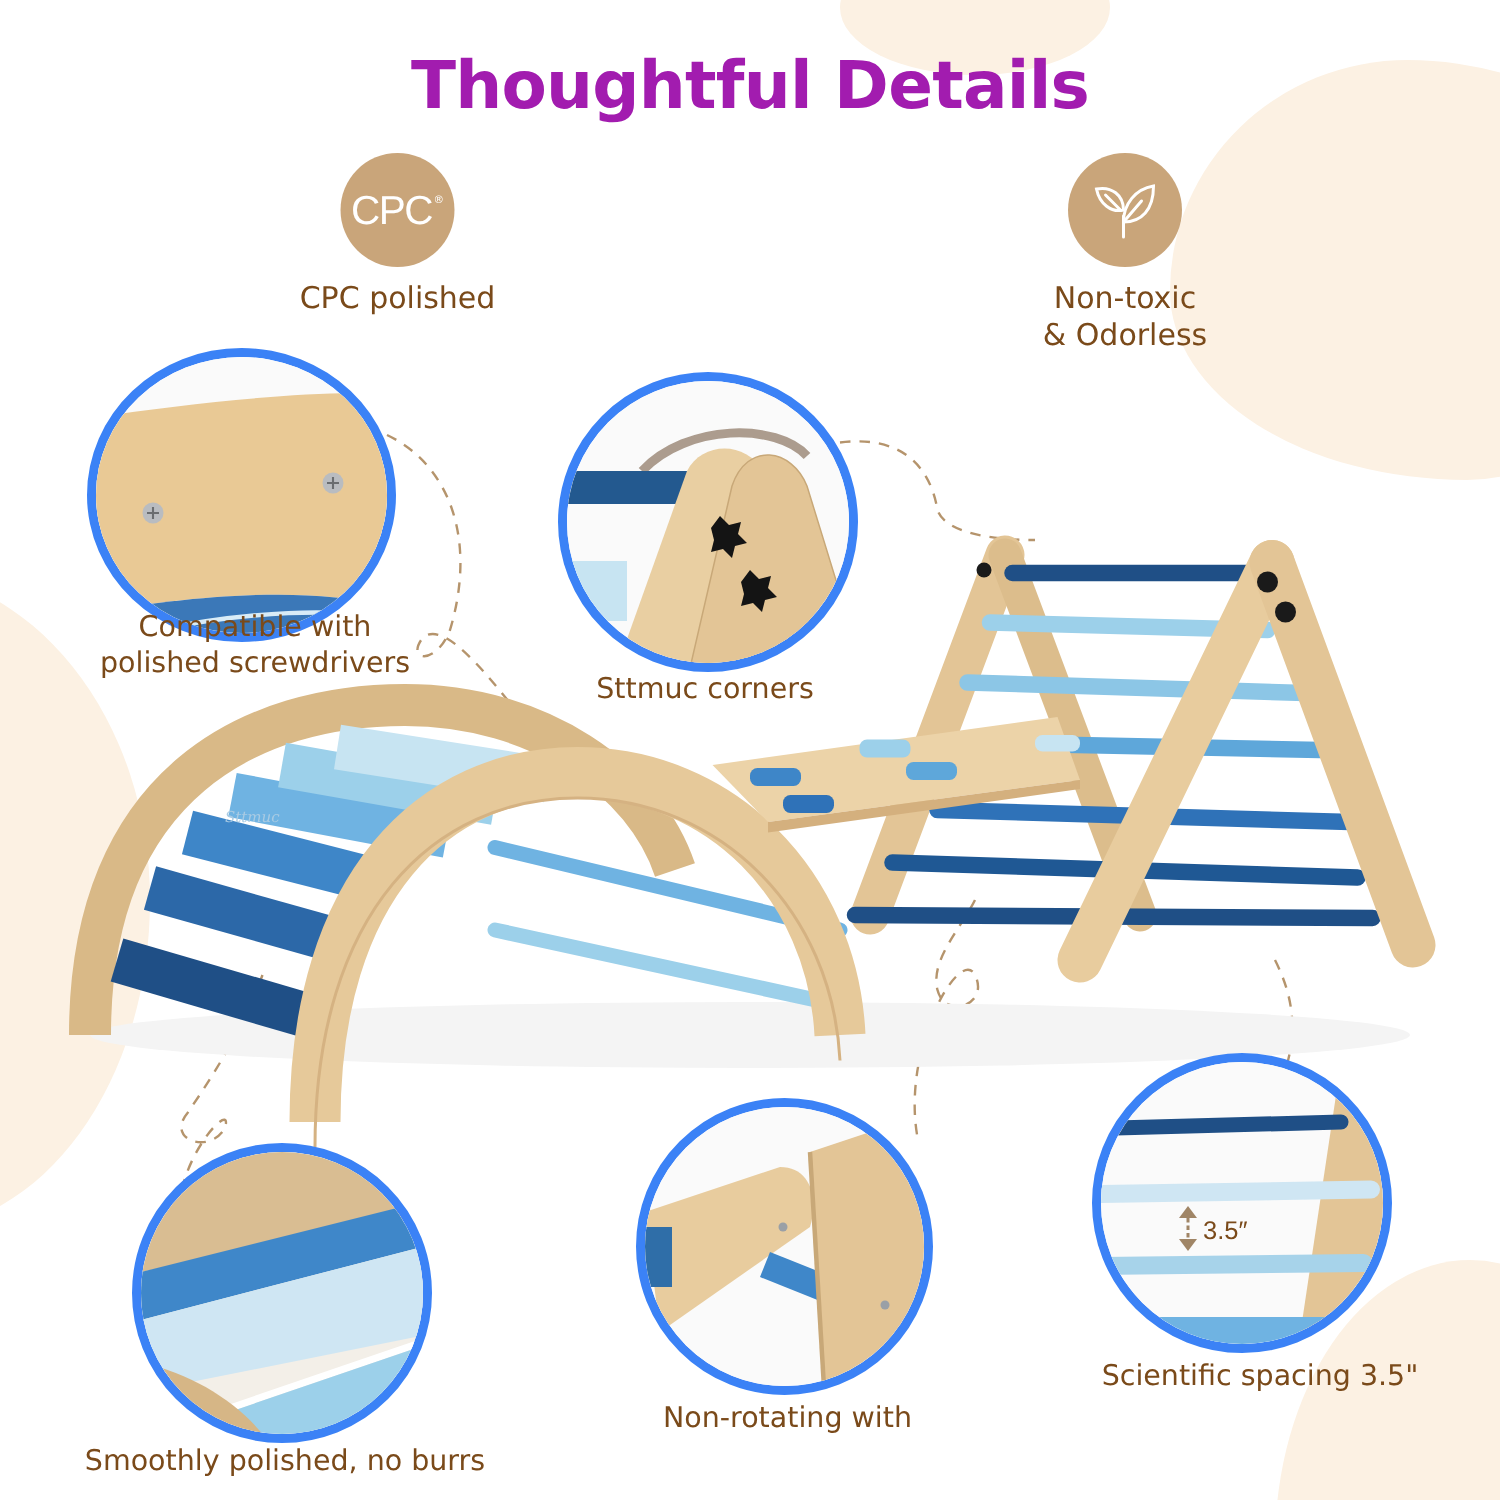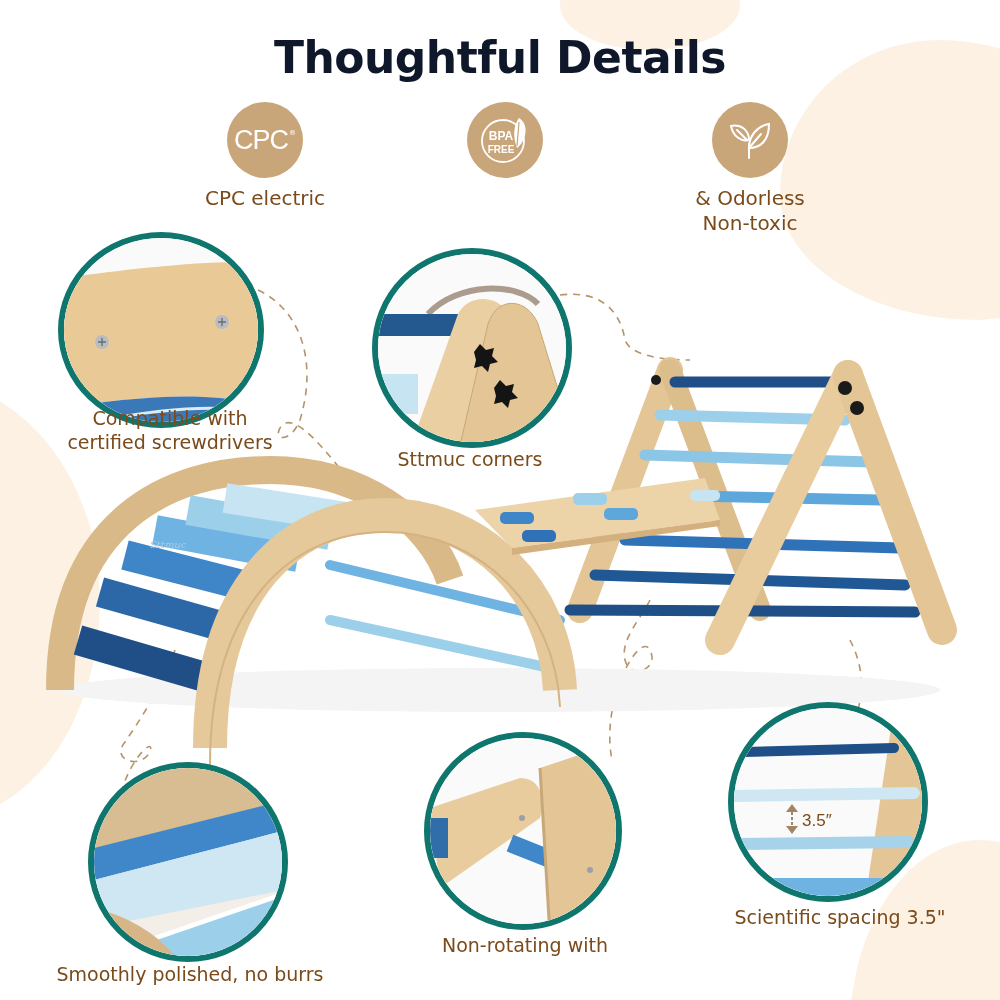--- a/index.html
+++ b/index.html
@@ -6,32 +6,32 @@
   html, body { width: 1000px; height: 1000px; overflow: hidden; background: #ffffff; }
   body { position: relative; font-family: "DejaVu Sans", sans-serif; color: #7a4a1a; }
 
   .blob { position: absolute; background: #fcf1e3; border-radius: 50%; }
   .blob-tr { width: 330px; height: 280px; right: -110px; top: 40px; border-radius: 48% 52% 40% 60% / 55% 45% 55% 45%; }
   .blob-top { width: 180px; height: 90px; left: 560px; top: -40px; }
   .blob-l { width: 320px; height: 440px; left: -220px; top: 380px; border-radius: 45% 55% 50% 50% / 50% 50% 50% 50%; }
   .blob-br { width: 260px; height: 380px; right: -110px; top: 840px; border-radius: 50%; }
 
   .title { position: absolute; top: 32px; left: 0; width: 1000px; text-align: center;
-    font-family: "DejaVu Sans", sans-serif; font-weight: bold; font-size: 44px; color: #0f172a; letter-spacing: -0.5px; }
+    font-family: "DejaVu Sans", sans-serif; font-weight: bold; font-size: 44px; color: #a21caf; letter-spacing: -0.5px; }
 
   .badge { position: absolute; width: 160px; text-align: center; }
   .badge .disc { width: 76px; height: 76px; border-radius: 50%; background: #c9a57a; margin: 0 auto;
      display: flex; align-items: center; justify-content: center; }
   .badge .lbl { margin-top: 8px; font-size: 20px; line-height: 25px; color: #7a4a1a; }
   .b1 { left: 185px; top: 102px; }
   .b2 { left: 425px; top: 102px; }
   .b3 { left: 670px; top: 102px; }
   .cpc-txt { color: #fff; font-family: "Liberation Sans", sans-serif; font-size: 27px; letter-spacing: -1px; }
 
-  .callout { position: absolute; border-radius: 50%; border: 6px solid #0f766e; overflow: hidden; text-align: center; }
+  .callout { position: absolute; border-radius: 50%; border: 6px solid #3b82f6; overflow: hidden; text-align: center; }
   .callout svg { display: block; }
   .clabel { position: absolute; text-align: center; font-size: 19px; line-height: 24px; color: #7a4a1a; white-space: nowrap; }
 
   .c1 { left: 58px; top: 232px; width: 206px; height: 196px; }
   .c2 { left: 372px; top: 248px; width: 200px; height: 200px; }
   .c3 { left: 88px;  top: 762px; width: 200px; height: 200px; }
   .c4 { left: 424px; top: 732px; width: 198px; height: 198px; }
   .c5 { left: 728px; top: 702px; width: 200px; height: 200px; }
 
   .l1 { left: 0; width: 340px; top: 406px; }
@@ -50,46 +50,37 @@
 <div class="blob blob-l"></div>
 <div class="blob blob-br"></div>
 
 <h1 class="title">Thoughtful Details</h1>
 
 <div class="badge b1">
   <div class="disc">
     <span class="cpc-txt">CPC</span>
     <span style="color:#fff;font-size:7px;margin-left:1px;margin-top:-14px;">®</span>
   </div>
-  <div class="lbl">CPC electric</div>
+  <div class="lbl">CPC polished</div>
 </div>
 
 <div class="badge b2">
-  <div class="disc">
-    <svg width="60" height="60" viewBox="0 0 60 60">
-      <circle cx="28" cy="31" r="21" fill="none" stroke="#fff" stroke-width="1.8"></circle>
-      <path d="M44 8 C54 14 52 30 42 38 C38 28 38 16 44 8 Z" fill="#fff"></path>
-      <path d="M44 12 L42 36" stroke="#c9a57a" stroke-width="1.2"></path>
-      <text x="26" y="30" text-anchor="middle" fill="#fff" font-family="Liberation Sans, sans-serif" font-size="12" font-weight="bold">BPA</text>
-      <text x="26" y="43" text-anchor="middle" fill="#fff" font-family="Liberation Sans, sans-serif" font-size="10" font-weight="bold">FREE</text>
-    </svg>
-  </div>
 </div>
 
 <div class="badge b3">
   <div class="disc">
     <svg width="50" height="44" viewBox="0 0 50 44">
       <path d="M6 8 C16 6 24 12 24 22 C16 24 8 18 6 8 Z" fill="none" stroke="#fff" stroke-width="2"></path>
       <path d="M44 6 C44 22 36 30 24 30 C24 18 32 8 44 6 Z" fill="none" stroke="#fff" stroke-width="2"></path>
       <path d="M24 40 L24 26 M24 30 L36 16 M12 12 L22 22" stroke="#fff" stroke-width="2" fill="none" stroke-linecap="round"></path>
     </svg>
   </div>
   <div class="lbl">
+    <div>Non-toxic</div>
     <div>&amp; Odorless</div>
-    <div>Non-toxic</div>
   </div>
 </div>
 
 <svg class="product" width="1000" height="1000" style="pointer-events:none;">
   <g fill="none" stroke="#b5946c" stroke-width="1.6" stroke-dasharray="7 6">
     <path d="M258 290 C300 310 318 360 300 420 C290 445 270 440 282 425 C300 410 340 470 380 520"></path>
     <path d="M560 295 C600 290 620 310 625 340 C630 355 660 360 690 360"></path>
     <path d="M175 650 C160 690 140 720 125 742 C110 760 140 770 150 752 C155 735 130 760 122 790"></path>
     <path d="M650 600 C640 620 620 640 625 660 C630 680 660 670 650 650 C640 630 600 700 612 760"></path>
     <path d="M850 640 C860 660 870 690 850 730"></path>
@@ -158,21 +149,21 @@
     <path d="M0 170 C60 160 150 150 206 170 L206 196 L0 196 Z" fill="#3b78b8"></path>
     <path d="M40 182 C100 170 160 166 206 176" stroke="#d9ecf7" stroke-width="3" fill="none"></path>
     <circle cx="38" cy="104" r="7" fill="#b9bcc0"></circle>
       <path d="M34 104 h8 M38 100 v8" stroke="#6a6d70" stroke-width="1.4"></path>
     <circle cx="158" cy="84" r="7" fill="#b9bcc0"></circle>
       <path d="M154 84 h8 M158 80 v8" stroke="#6a6d70" stroke-width="1.4"></path>
   </svg>
 </div>
 <div class="clabel l1">
   <div>Compatible with</div>
-  <div>certified screwdrivers</div>
+  <div>polished screwdrivers</div>
 </div>
 
 <div class="callout c2">
   <svg width="200" height="200" viewBox="0 0 200 200">
     <rect width="200" height="200" fill="#fafafa"></rect>
     <path d="M50 60 C80 28 140 28 160 50" stroke="#8a7460" stroke-width="6" fill="none" opacity="0.7"></path>
     <rect x="0" y="60" width="80" height="22" fill="#23598f"></rect>
     <rect x="0" y="120" width="40" height="40" fill="#c7e4f2"></rect>
     <path d="M30 200 L80 60 C90 40 120 40 130 60 L180 200 Z" fill="#e9cfa2"></path>
     <path d="M80 200 L110 70 C120 40 150 45 160 70 L200 200 Z" fill="#e3c596" stroke="#c8a878"></path>

